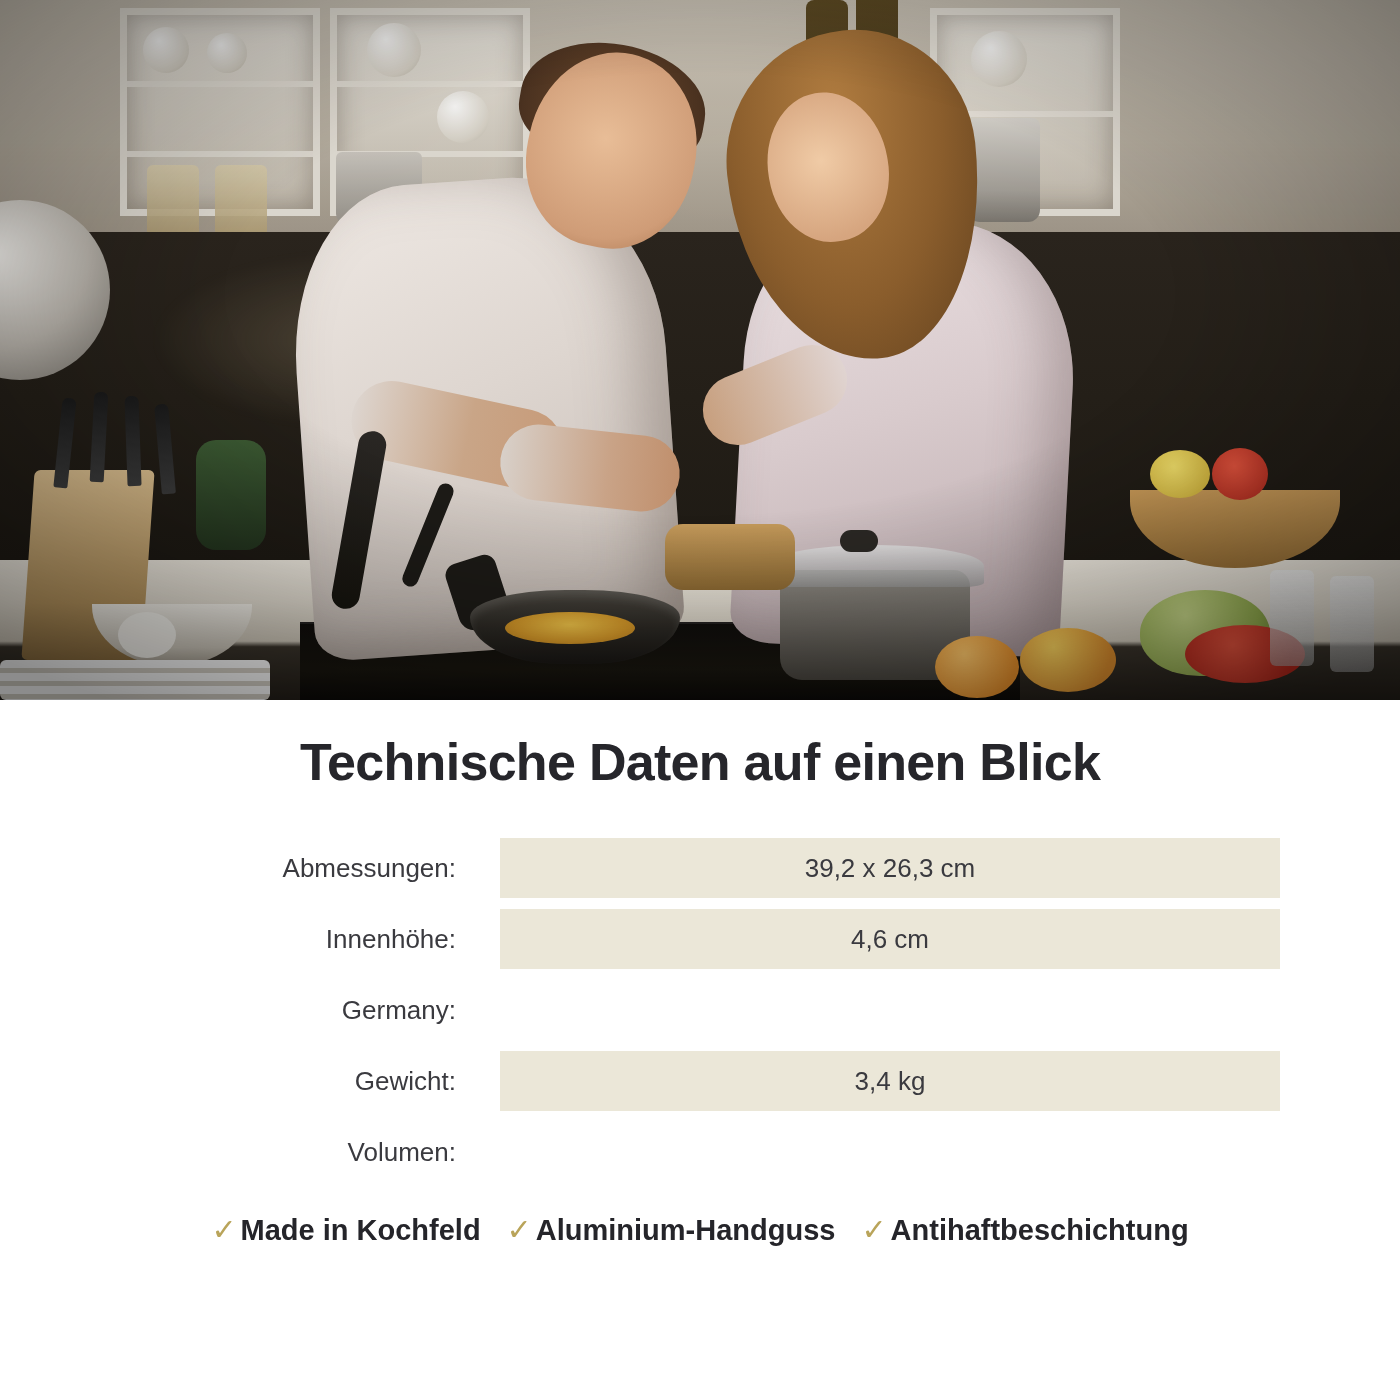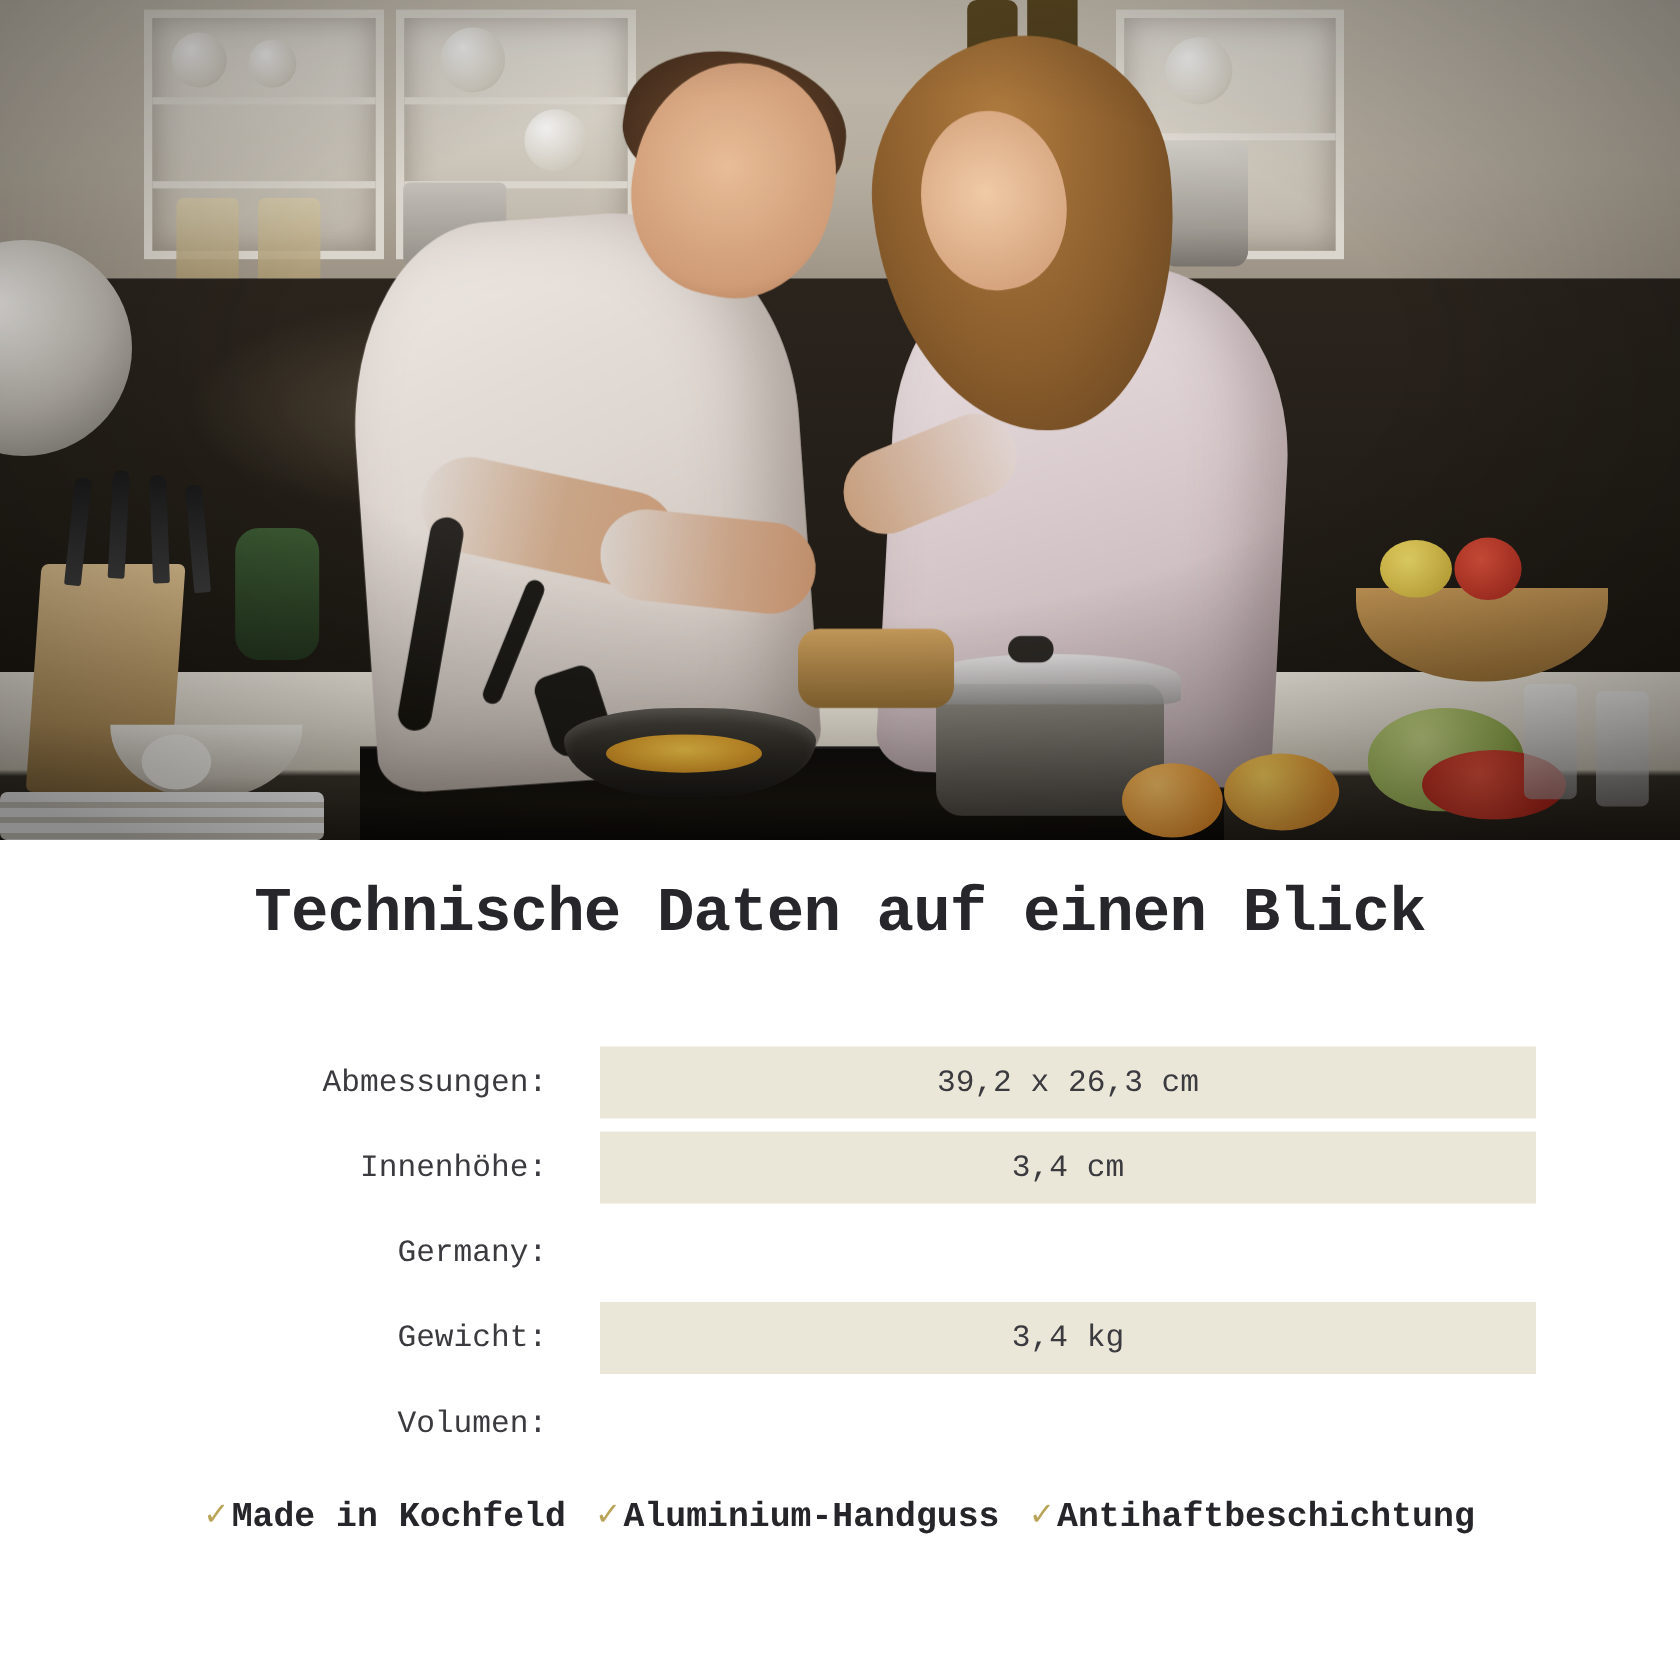--- a/index.html
+++ b/index.html
@@ -10,21 +10,20 @@
     background: #ffffff;
     font-family: "Liberation Sans", sans-serif;
     overflow: hidden;
   }
 
   .page {
     position: relative;
     width: 1290px;
     height: 1400px;
     background: #ffffff;
-    font-family: Liberation Mono, monospace;
   }
 
   
   .photo {
     position: absolute;
     top: 0; left: 0;
     width: 1400px;
     height: 700px;
     overflow: hidden;
     background: #16130f;
@@ -379,21 +378,21 @@
     text-align: center;
     font-size: 52px;
     font-weight: 700;
     color: #26262b;
     letter-spacing: -0.7px;
     padding-top: 32px;
   }
 
   
   .spec-table {
-    margin: 81px auto 0 auto;
+    margin: 46px auto 0 auto;
     width: 1160px;
   }
   .spec-row {
     display: flex;
     align-items: stretch;
     margin-bottom: 11px;
     height: 60px;
   }
   .spec-label {
     width: 380px;
@@ -533,21 +532,21 @@
 
     <div class="spec-table">
 
       <div class="spec-row">
         <div class="spec-label">Abmessungen:</div>
         <div class="spec-value">39,2 x 26,3 cm</div>
       </div>
 
       <div class="spec-row">
         <div class="spec-label">Innenhöhe:</div>
-        <div class="spec-value">3,4 cm</div>
+        <div class="spec-value">4,6 cm</div>
       </div>
 
       <div class="spec-row">
         <div class="spec-label">Germany:</div>
       </div>
 
       <div class="spec-row">
         <div class="spec-label">Gewicht:</div>
         <div class="spec-value">3,4 kg</div>
       </div>

